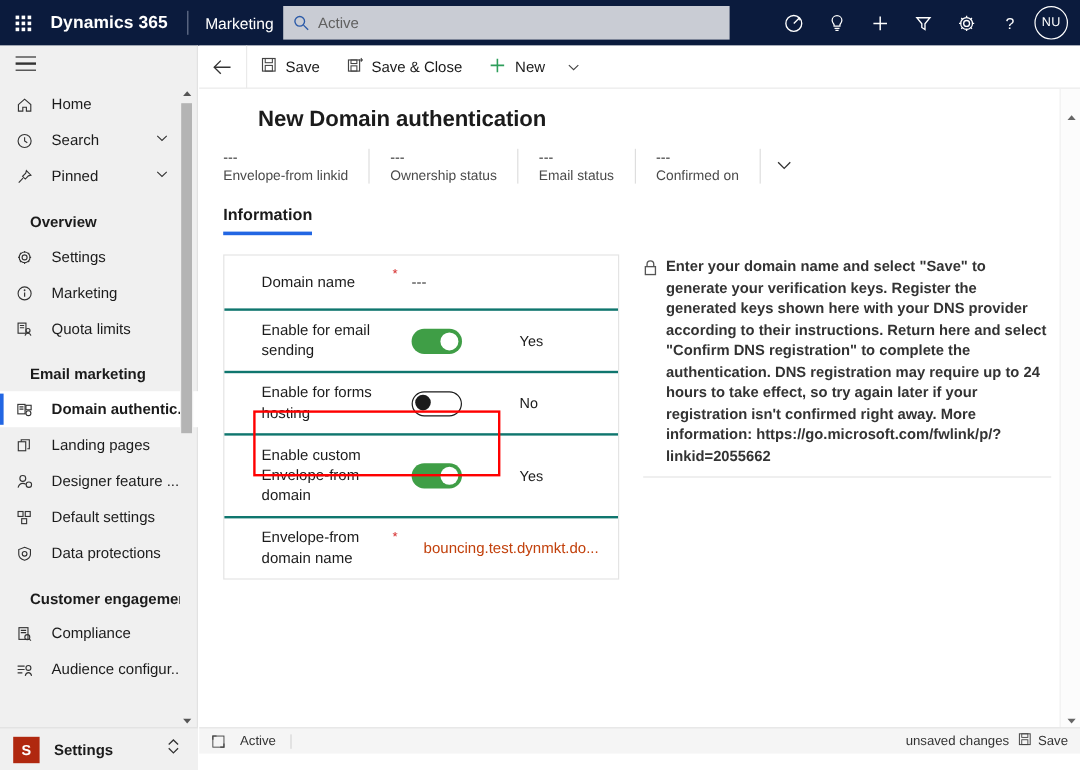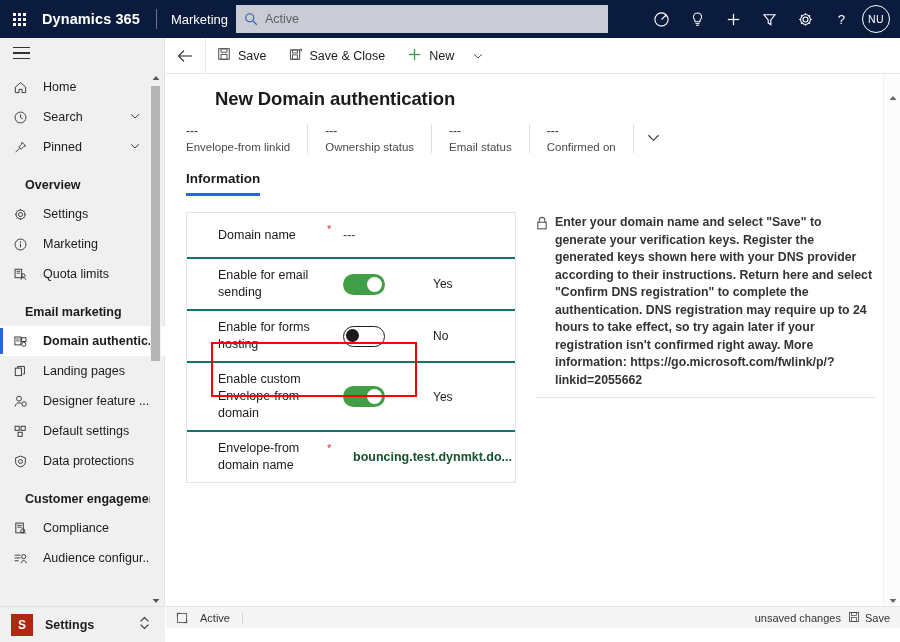--- a/index.html
+++ b/index.html
@@ -159,21 +159,21 @@
     display: flex; align-items: center; min-height: 46px;
     border-bottom: 2px solid #0f766e; padding: 8px 0 8px 0;
   }
   .frow:last-child { border-bottom: none; }
   .flabel {
     width: 140px; padding-left: 31px; font-size: 12.5px; color: #1b1b1b; line-height: 17px;
   }
   .freq { width: 16px; color: #d62f2f; font-size: 11px; align-self: flex-start; padding-top: 2px; }
   .fval { flex: 1; display: flex; align-items: center; }
   .dashval { font-size: 12.5px; color: #3b3b3b; letter-spacing: 0px; }
-  .boldval { font-size: 12.5px; color: #14532d; font-weight: bold; padding-left: 10px; }
+  .boldval { font-size: 12.5px; color: #c2410c; font-weight: normal; padding-left: 10px; }
 
   .toggle { display: flex; align-items: center; cursor: pointer; gap: 40px; }
   .tswitch { width: 42px; height: 21px; border-radius: 11px; position: relative; }
   .tswitch.on { background: #3f9e46; }
   .tswitch.off { background: #ffffff; border: 1.6px solid #1b1b1b; }
   .tknob { position: absolute; border-radius: 50%; }
   .tswitch.on .tknob { width: 15px; height: 15px; background: #ffffff; right: 3px; top: 3px; }
   .tswitch.off .tknob { width: 13px; height: 13px; background: #1b1b1b; left: 2px; top: 2px; }
   .ttext { font-size: 12px; color: #1b1b1b; margin-left: 8px; }
 

